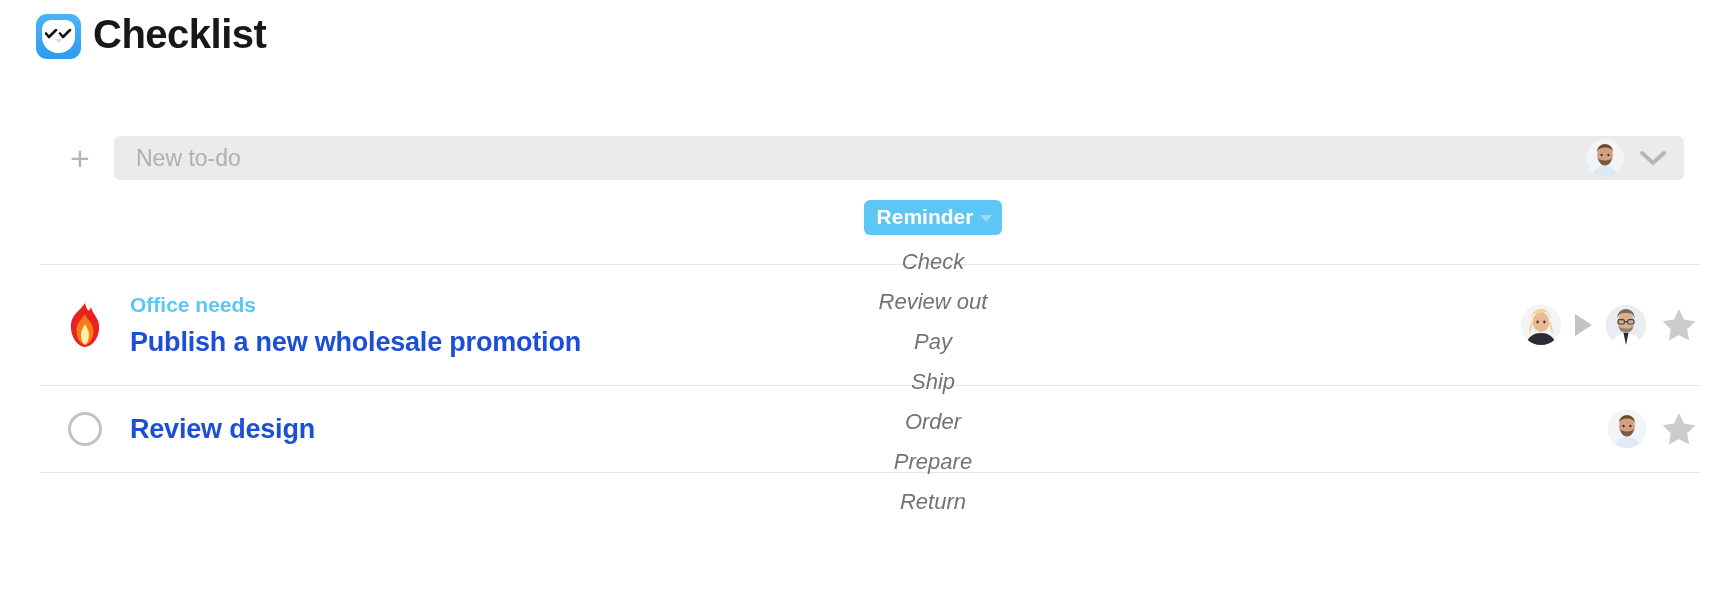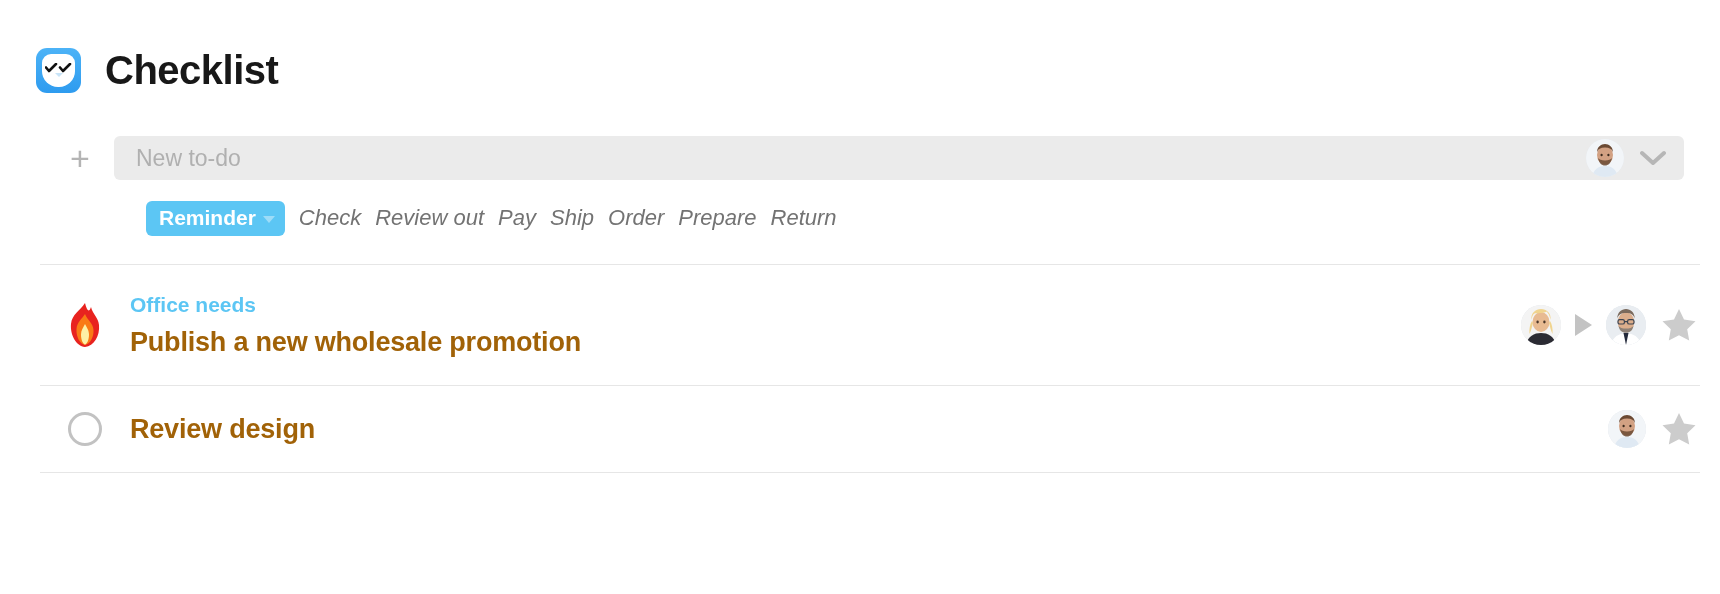--- a/index.html
+++ b/index.html
@@ -15,23 +15,22 @@
   .app {
     position: relative;
     width: 1720px;
     height: 594px;
     background: #ffffff;
   }
 
   
   .header {
     display: flex;
-    align-items: center;
-    gap: 24px;
-    padding: 44px 0 0 36px;
+    gap: 12px;
+    padding: 14px 0 0 36px;
     height: 96px;
   }
   .app-icon {
     width: 45px;
     height: 45px;
     border-radius: 11px;
     background: #3fa9f5;
     background: linear-gradient(180deg, #4cb3f7 0%, #2e9bef 100%);
     position: relative;
     flex: 0 0 auto;
@@ -130,20 +129,21 @@
   }
 
   
   .tag-row {
     display: flex;
     align-items: center;
     gap: 14px;
     padding-left: 146px;
     margin-top: 20px;
     height: 36px;
+    flex-direction: column;
   }
   .tag-pill {
     background: #5cc6f4;
     color: #ffffff;
     font-weight: bold;
     font-size: 21px;
     border-radius: 6px;
     padding: 5px 10px 6px 13px;
     display: flex;
     align-items: center;
@@ -199,21 +199,21 @@
   .task-body { flex: 1 1 auto; min-width: 0; }
   .task-tag {
     color: #5cc6f4;
     font-weight: bold;
     font-size: 21px;
     margin-bottom: 10px;
   }
   .task-title {
     font-size: 27px;
     font-weight: bold;
-    color: #a16207;
+    color: #1d4ed8;
     letter-spacing: -0.2px;
   }
   .task-actions {
     display: flex;
     align-items: center;
     gap: 14px;
     flex: 0 0 auto;
   }
   .play-tri {
     width: 0; height: 0;

